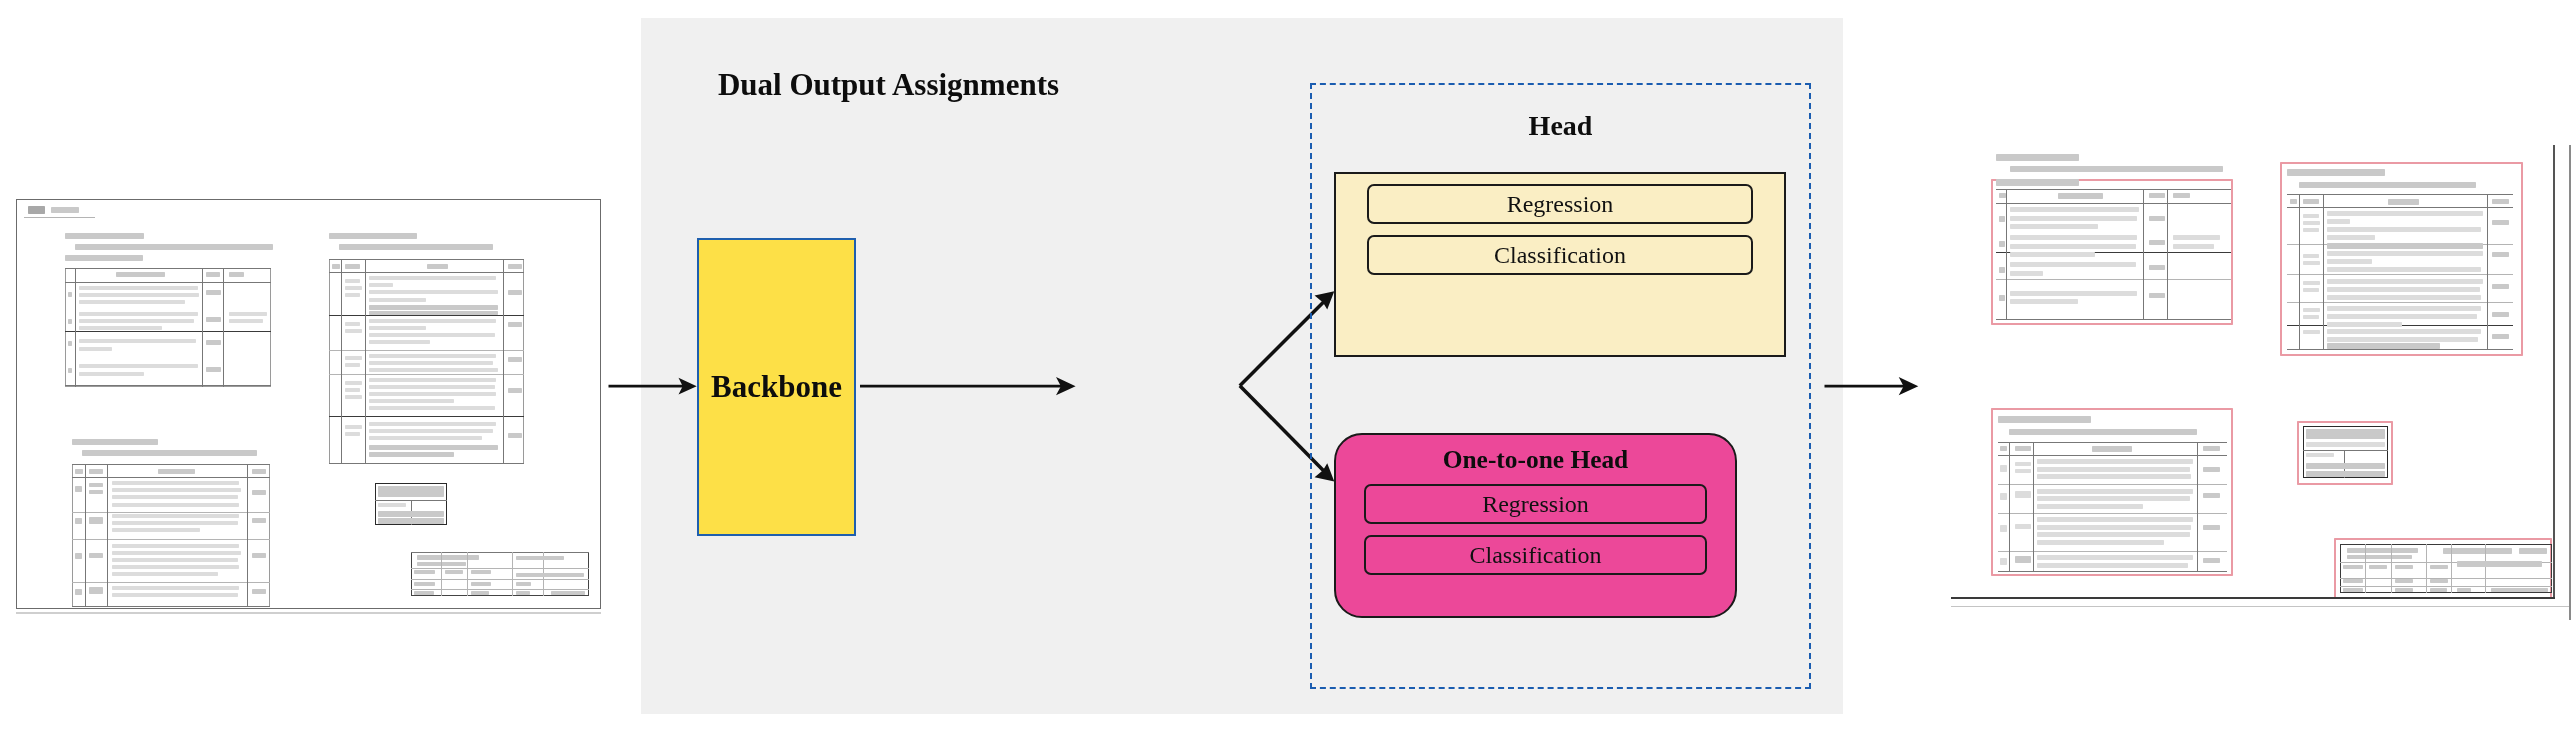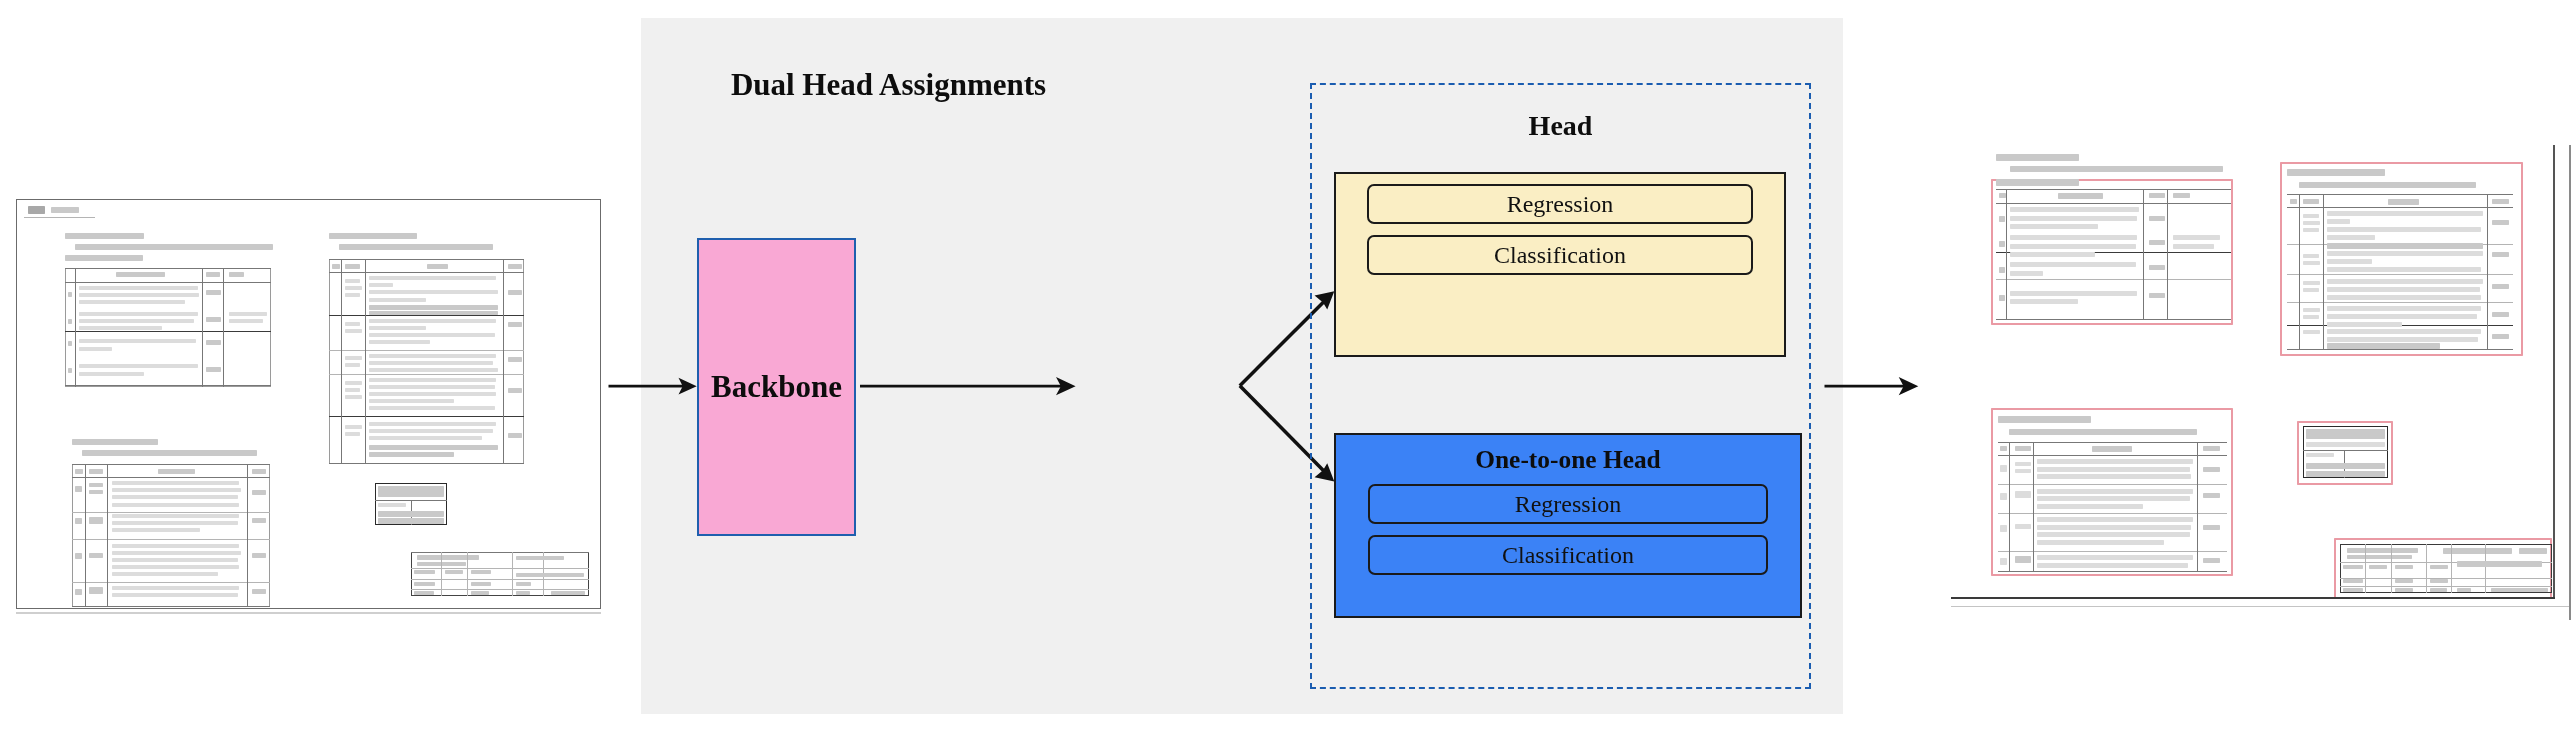--- a/index.html
+++ b/index.html
@@ -31,21 +31,21 @@
   }
   #dla-title {
     left: 641px; top: 67px; width: 495px;
     font-size: 31px; font-weight: bold; color: #0d0d0d;
     text-align: center; white-space: nowrap;
   }
 
   
   .stage-box {
     border: 2.8px solid #1f5fae;
-    background: #f9a8d4;
+    background: #fde047;
   }
   .stage-box .lbl {
     font-size: 31px; font-weight: bold; color: #0d0d0d; white-space: nowrap;
   }
   #backbone-box { left: 697px; top: 238px; width: 159px; height: 298px; }
   #neckpan-box  { left: 1081px; top: 238px; width: 159px; height: 298px; }
 
   
   #head-dashed {
     left: 1310px; top: 83px; width: 501px; height: 606px;
@@ -69,21 +69,21 @@
   .sub-pill {
     border: 2.8px solid #1a1a1a;
     border-radius: 7px;
     height: 40px;
     margin: 0 auto 11.3px auto;
     width: 86%;
     font-size: 24px;
     color: #111;
   }
   #o2m-panel { left: 1334px; top: 172px; width: 452px; height: 185px; background: #faeec4; }
-  #o2o-panel { left: 1334px; top: 433px; width: 468px; height: 185px; background: #3b82f6; }
+  #o2o-panel { left: 1334px; top: 433px; width: 403px; height: 185px; background: #ec4899; border-radius: 28px; }
 
   
   .arrow-svg { position: absolute; overflow: visible; pointer-events: none; }
 
   
   .doc-frame {
     background: #ffffff;
     border: 1.4px solid #6b6b6b;
     position: absolute;
     overflow: hidden;
@@ -290,21 +290,21 @@
     <div class="tline" style="left:499px; top:382px; width:15.6px; height:4.2px;"></div>
     <div class="tline" style="left:397px; top:391px; width:20px; height:4.2px;"></div>
     <div class="tline" style="left:454px; top:391px; width:18.4px; height:4.2px;"></div>
     <div class="tline" style="left:499px; top:391px; width:14px; height:4.2px;"></div>
     <div class="tline" style="left:534px; top:391px; width:34px; height:4.2px;"></div>
   </div>
 
   <div class="abs" style="left:15.6px; top:612px; width:585px; height:2.1px; background:#cfcfcf;"></div>
 
   <div class="abs" id="grey-panel"></div>
-  <div class="abs" id="dla-title">Dual Head Assignments</div>
+  <div class="abs" id="dla-title">Dual Output Assignments</div>
 
   <svg class="arrow-svg" style="left:608px; top:368px;" width="99" height="42" viewBox="0 0 140 60">
     <line x1="0" y1="26" x2="112" y2="26" stroke="#111" stroke-width="4"></line>
     <polygon points="126,26 100,14 106,26 100,38" fill="#111"></polygon>
   </svg>
 
   <div class="abs stage-box ctr" id="backbone-box">
     <span class="lbl">Backbone</span>
   </div>
 

